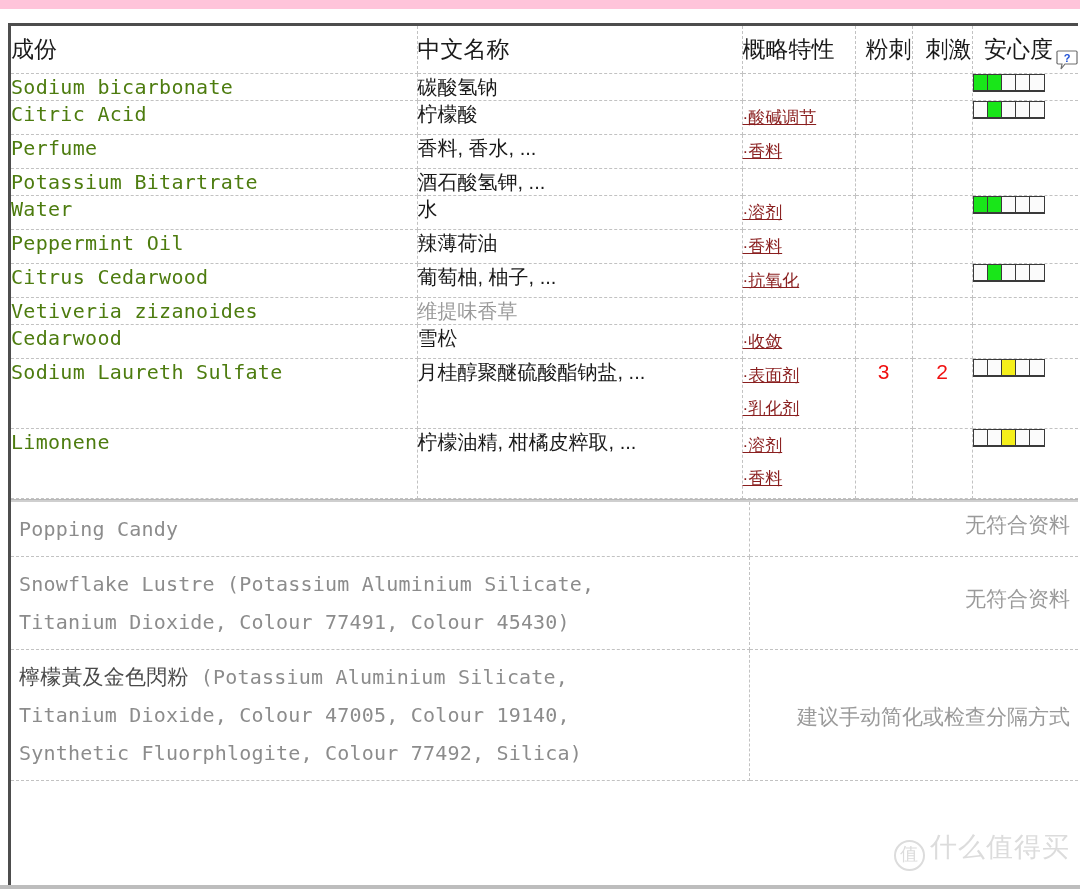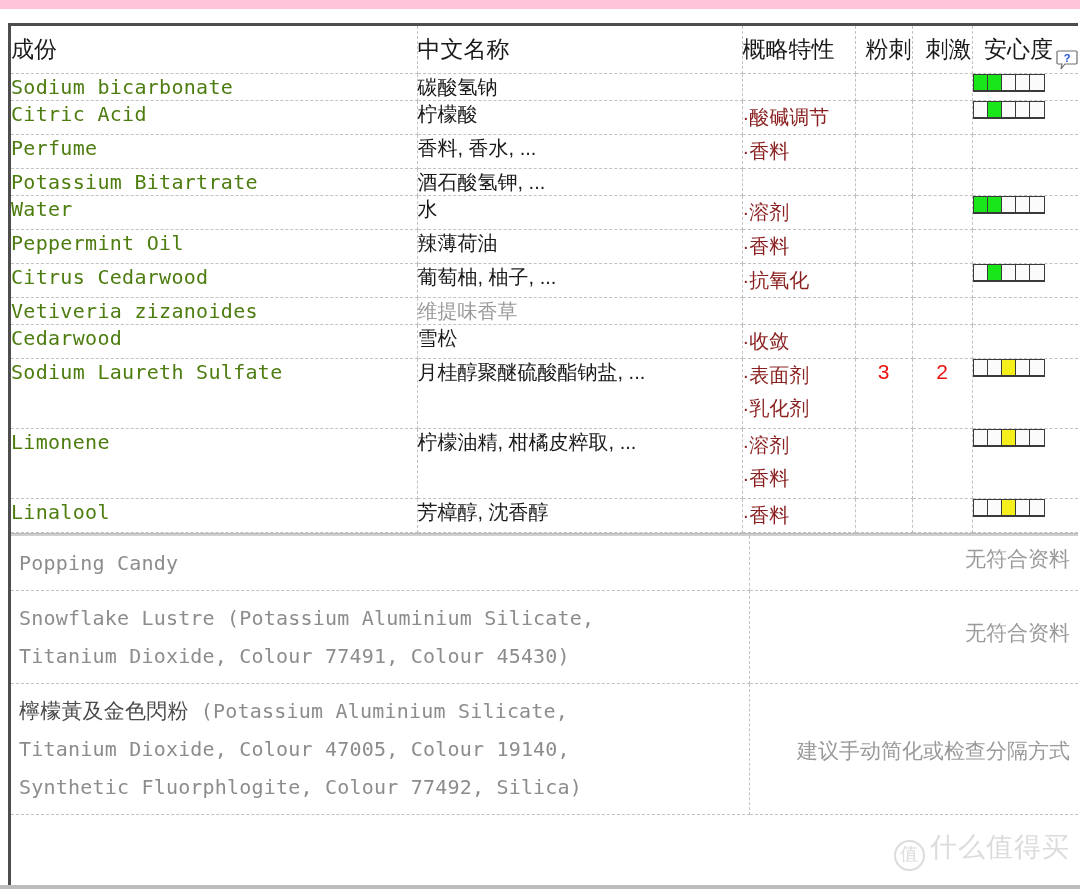--- a/index.html
+++ b/index.html
@@ -109,25 +109,26 @@
   .cell-cn {
     font-size: 20px;
     color: #1a1a1a;
     padding: 10px 0 9px 10px;
     line-height: 26px;
     white-space: nowrap;
   }
   .cell-cn.muted { color: #9a9a9a; }
 
   .cell-fn {
-    font-size: 20px;
+    font-size: 17px;
     color: #8a1f1f;
     padding: 11px 0 9px 8px;
     line-height: 33px;
     white-space: nowrap;
+    text-decoration: underline;
   }
   .cell-fn div { }
 
   .cell-num {
     font-size: 21px;
     color: #f01010;
     text-align: center;
     padding-top: 11px;
     line-height: 26px;
   }
@@ -379,30 +380,20 @@
           <td class="cell-en">Limonene</td>
           <td class="cell-cn">柠檬油精, 柑橘皮粹取, ...</td>
           <td class="cell-fn">
             <div>·溶剂</div>
             <div>·香料</div>
           </td>
           <td class="cell-num"></td>
           <td class="cell-num"></td>
           <td class="cell-safe"><span class="meter"><i></i><i></i><i class="on-yellow"></i><i></i><i></i></span></td>
         </tr>
-        <tr>
-          <td class="cell-en">Linalool</td>
-          <td class="cell-cn">芳樟醇, 沈香醇</td>
-          <td class="cell-fn">
-            <div>·香料</div>
-          </td>
-          <td class="cell-num"></td>
-          <td class="cell-num"></td>
-          <td class="cell-safe"><span class="meter"><i></i><i></i><i class="on-yellow"></i><i></i><i></i></span></td>
-        </tr>
       </tbody>
   </table>
 
   <div class="sep-rule"></div>
 
   <table class="grid2">
     <colgroup>
         <col class="u-left">
         <col class="u-right">
       </colgroup>

